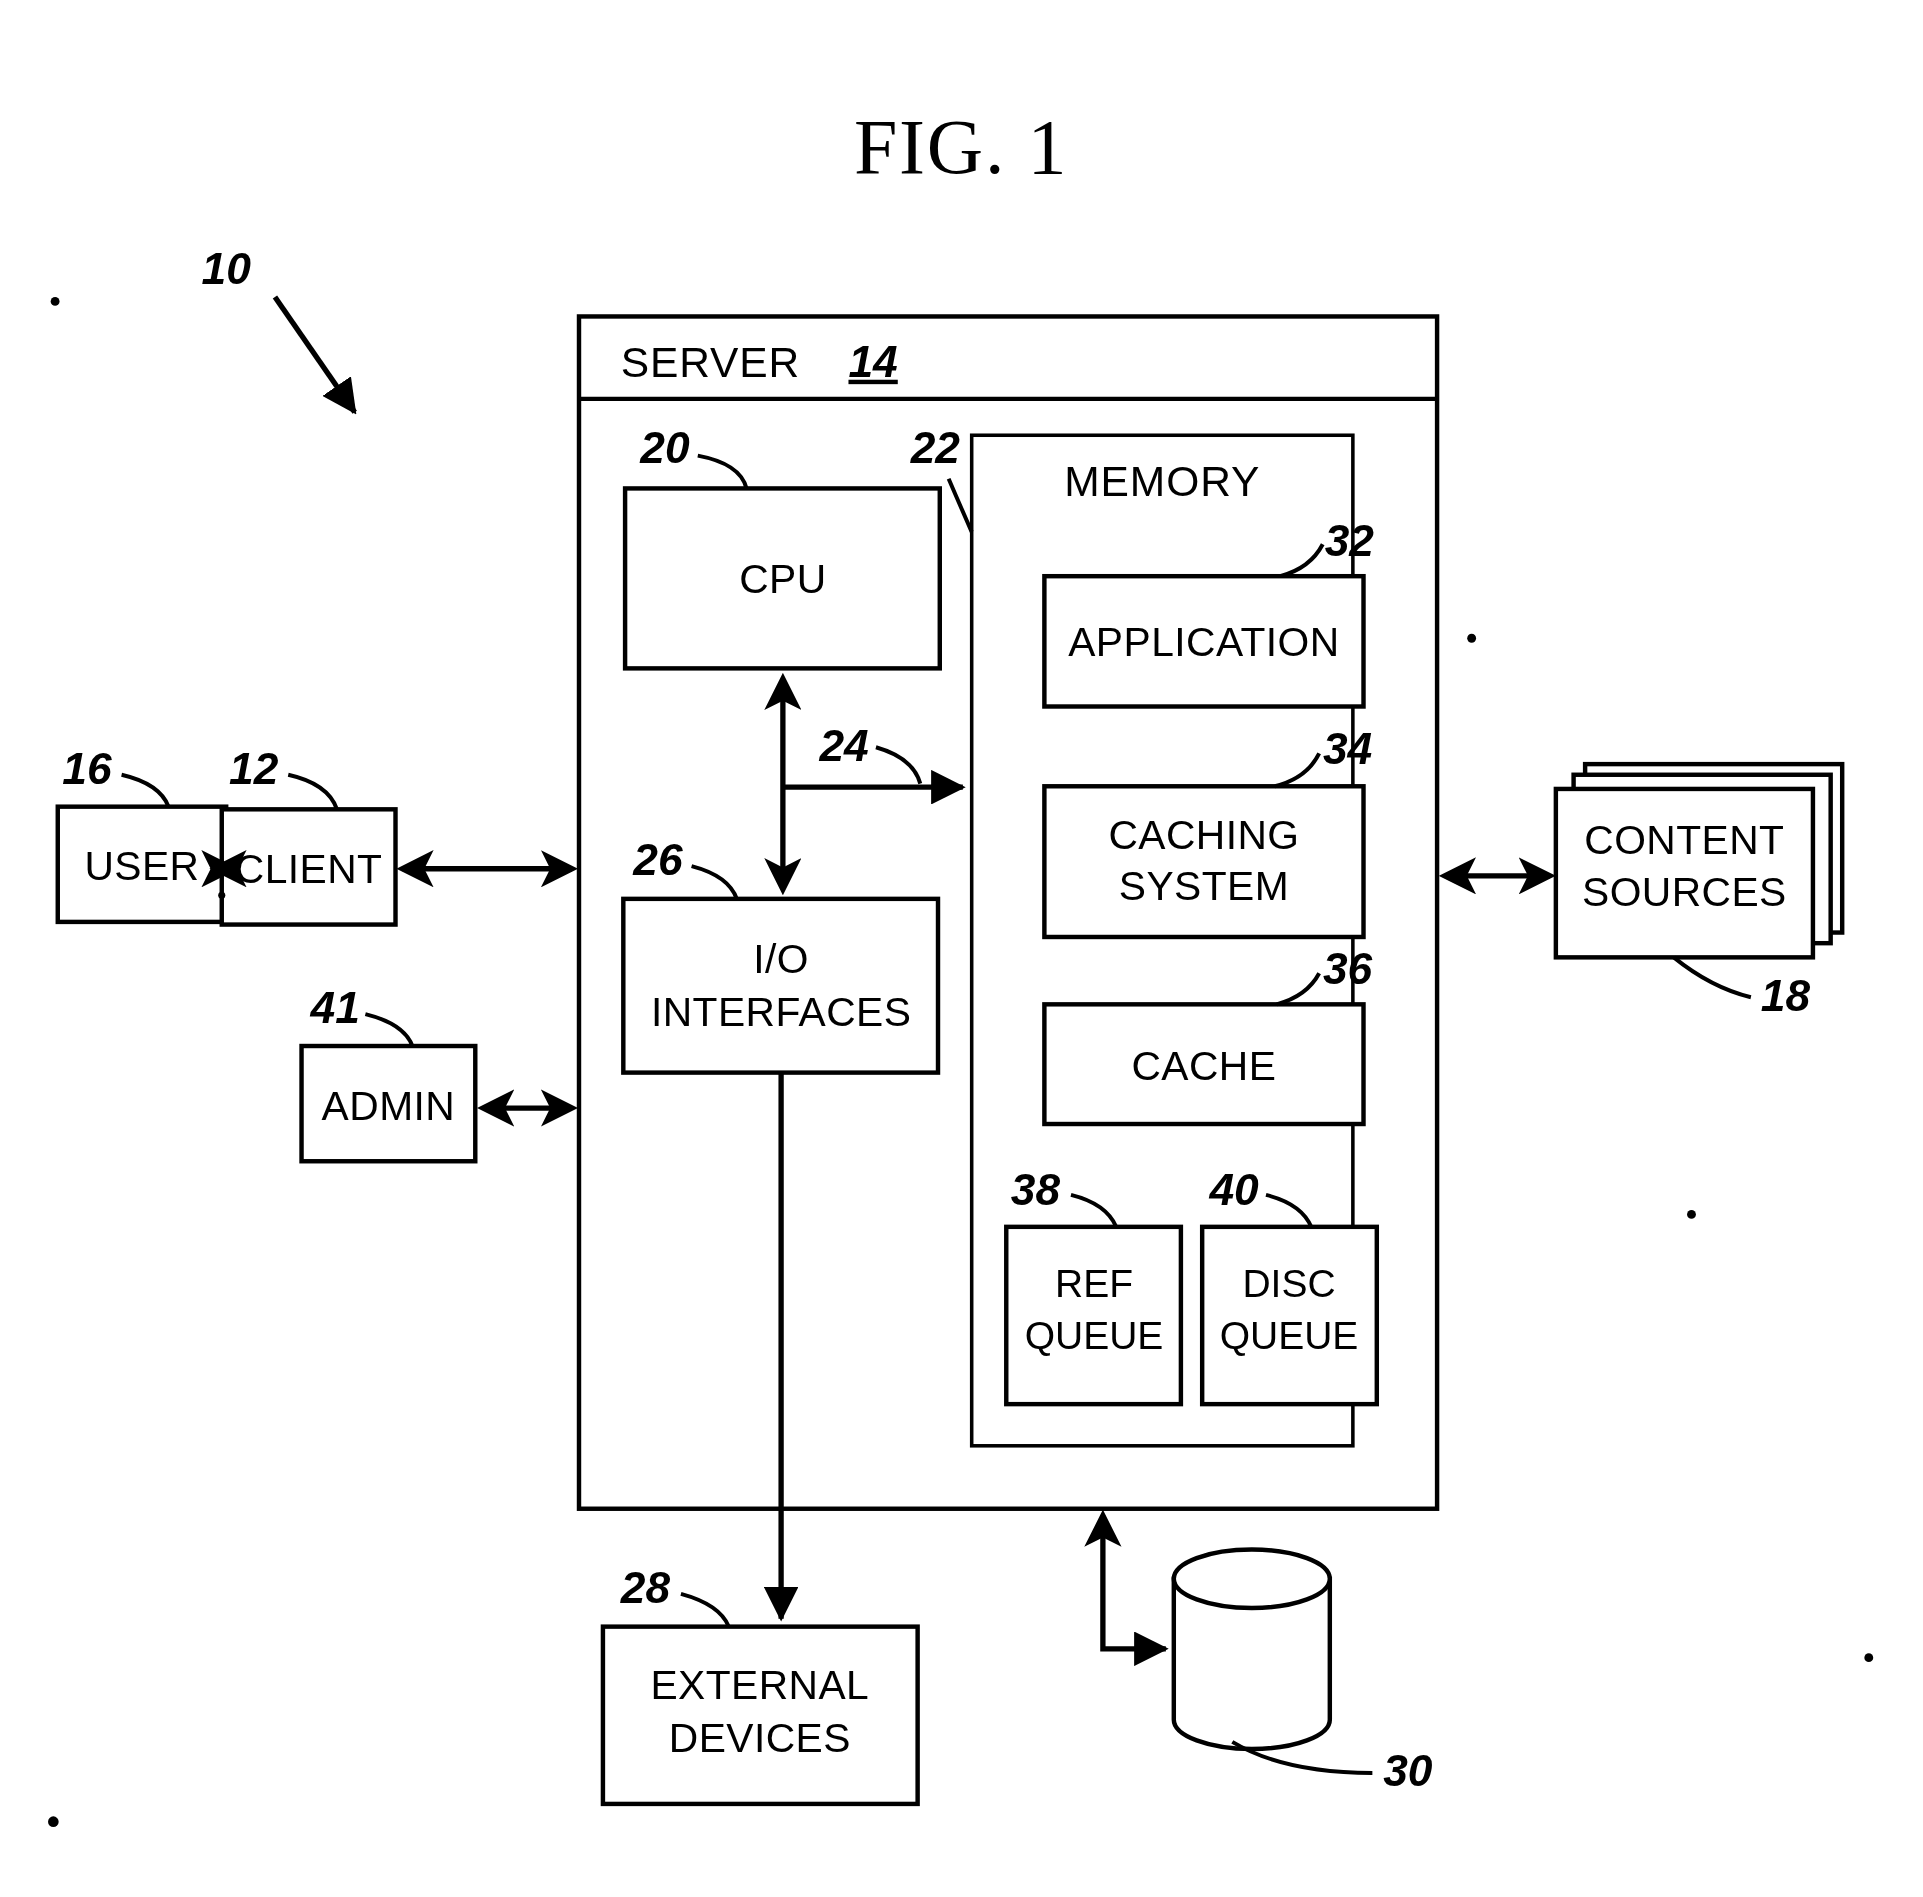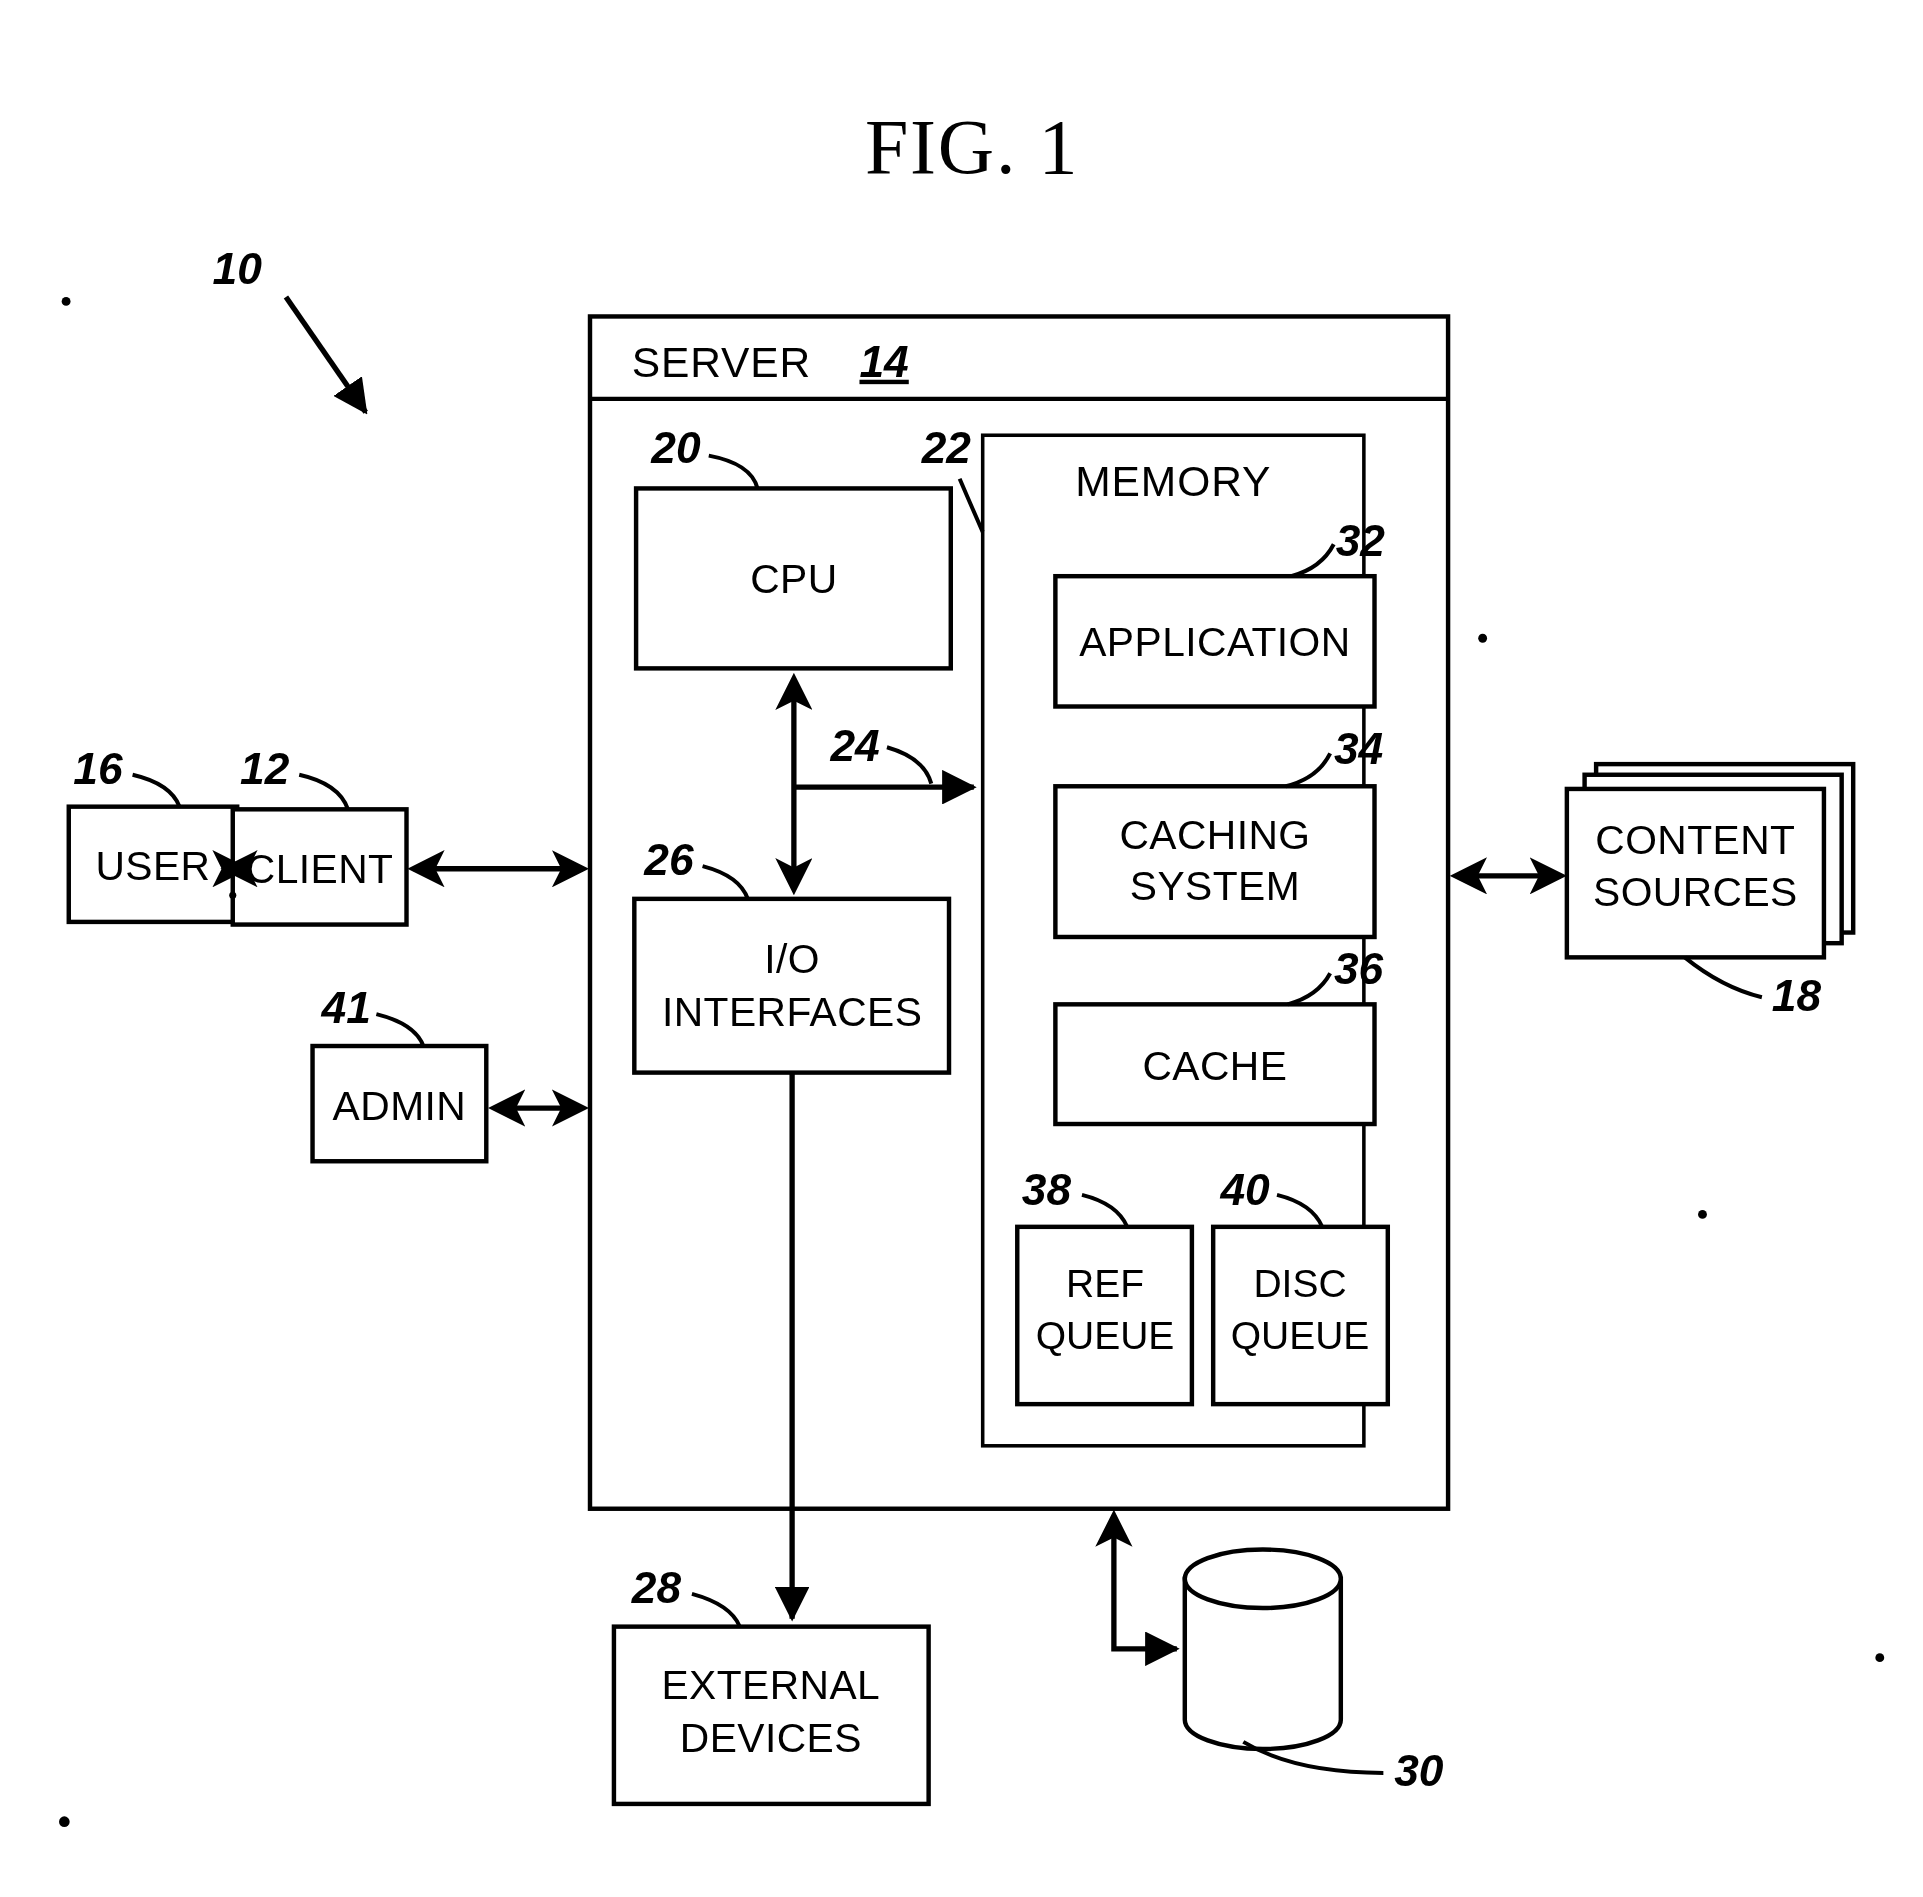--- a/index.html
+++ b/index.html
@@ -10,21 +10,21 @@
   body {
     width: 1923px;
     height: 1897px;
     font-family: "Liberation Sans", sans-serif;
     color: #000000;
     position: relative;
     overflow: hidden;
   }
   #figure-root {
     position: absolute;
-    left: 11px; top: 0;
+    left: 0; top: 0;
     width: 1624px;
     height: 1897px;
   }
   svg#diagram {
     display: block;
     width: 1923px;
     height: 1897px;
   }
   .fig-title {
     font-family: "Liberation Serif", serif;

